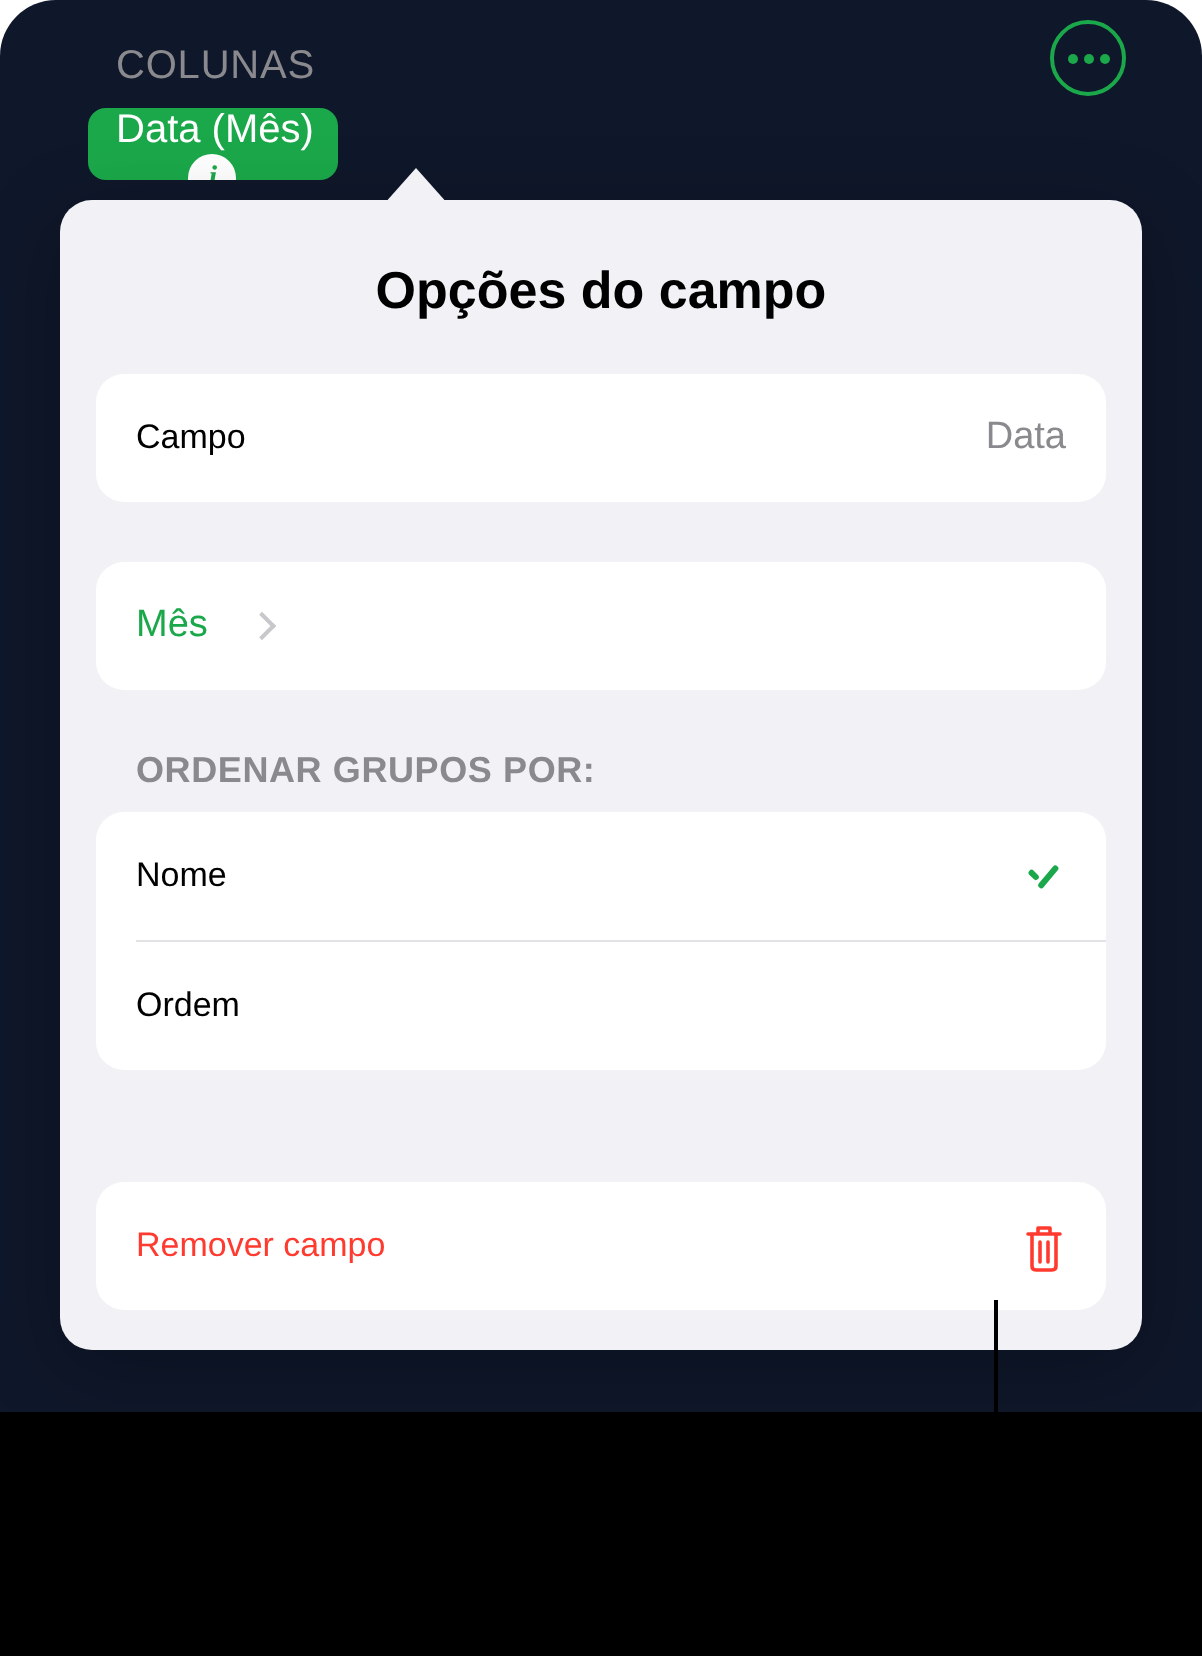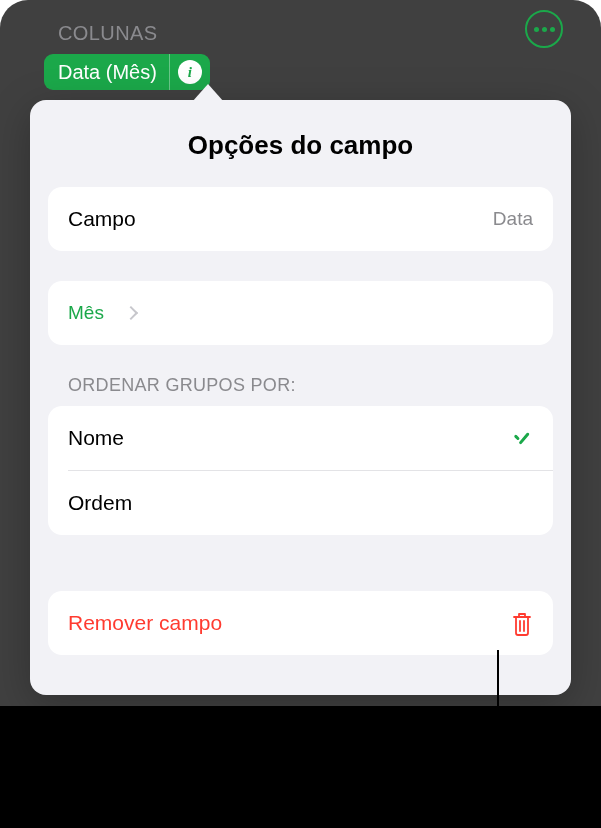--- a/index.html
+++ b/index.html
@@ -10,21 +10,21 @@
       -webkit-font-smoothing: antialiased;
     }
     html, body {
       width: 601px;
       height: 828px;
       background: #fff;
     }
     .outer {
       width: 601px;
       height: 828px;
-      background: #404040;
+      background: #0f172a;
       border-top-left-radius: 28px;
       border-top-right-radius: 28px;
       overflow: hidden;
       position: relative;
     }
     .bottom-bar {
       position: absolute;
       left: 0;
       right: 0;
       bottom: 0;
@@ -66,20 +66,21 @@
       display: flex;
       align-items: center;
     }
     .chip {
       height: 36px;
       background: #1ba84a;
       border-radius: 9px;
       display: flex;
       align-items: center;
       overflow: hidden;
+      flex-direction: column;
     }
     .chip-label {
       color: #fff;
       font-size: 20px;
       font-weight: 500;
       padding: 0 12px 0 14px;
     }
     .chip-divider {
       width: 1px;
       height: 100%;
@@ -118,21 +119,21 @@
       border-bottom: 18px solid #f2f2f6;
       z-index: 2;
     }
     .popover {
       position: absolute;
       top: 100px;
       left: 30px;
       right: 30px;
       background: #f2f2f6;
       border-radius: 16px;
-      padding-bottom: 40px;
+      padding-bottom: 20px;
       box-shadow: 0 10px 40px rgba(0,0,0,0.25);
     }
     .popover-title {
       text-align: center;
       font-size: 26px;
       font-weight: 600;
       color: #000;
       padding: 30px 0 26px 0;
     }
     .group {
@@ -149,21 +150,21 @@
       align-items: center;
       justify-content: space-between;
       padding: 18px 20px;
       min-height: 64px;
     }
     .row-sep {
       border-top: 1px solid #e3e3e6;
       margin-left: 20px;
     }
     .row-label {
-      font-size: 21px;
+      font-size: 17px;
       color: #000;
     }
     .row-value {
       font-size: 19px;
       color: #8a8a8e;
     }
     .row-value.green {
       color: #1ba84a;
     }
     .row-right {
@@ -176,20 +177,21 @@
       height: 10px;
       border-top: 2.5px solid #c7c7cc;
       border-right: 2.5px solid #c7c7cc;
       transform: rotate(45deg);
     }
     .group-caption {
       font-size: 18px;
       letter-spacing: 0.3px;
       color: #8a8a8e;
       margin: 0 38px 10px 38px;
+      font-weight: bold;
     }
     .check {
       width: 22px;
       height: 22px;
       position: relative;
     }
     .check::after {
       content: "";
       position: absolute;
       left: 3px;

